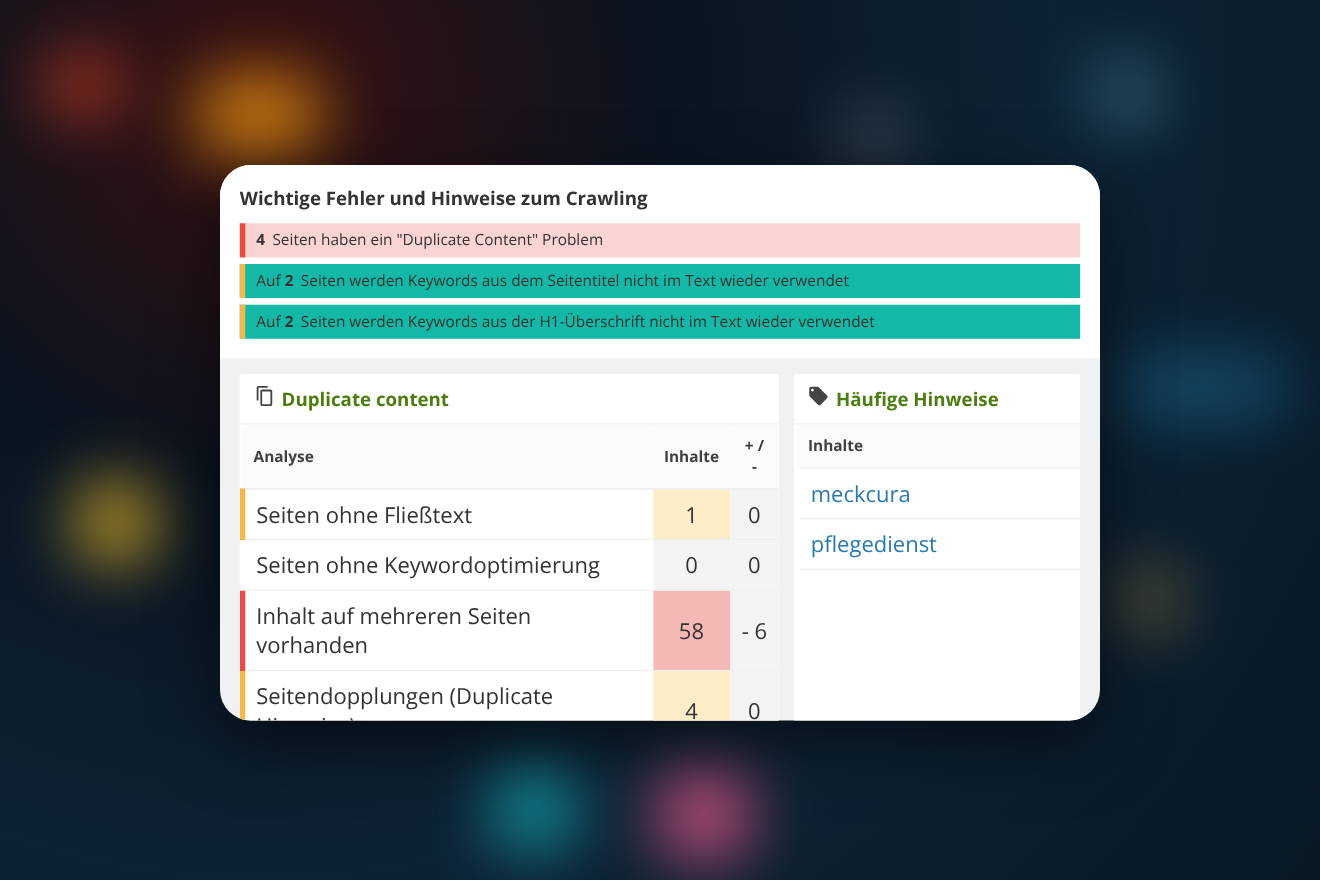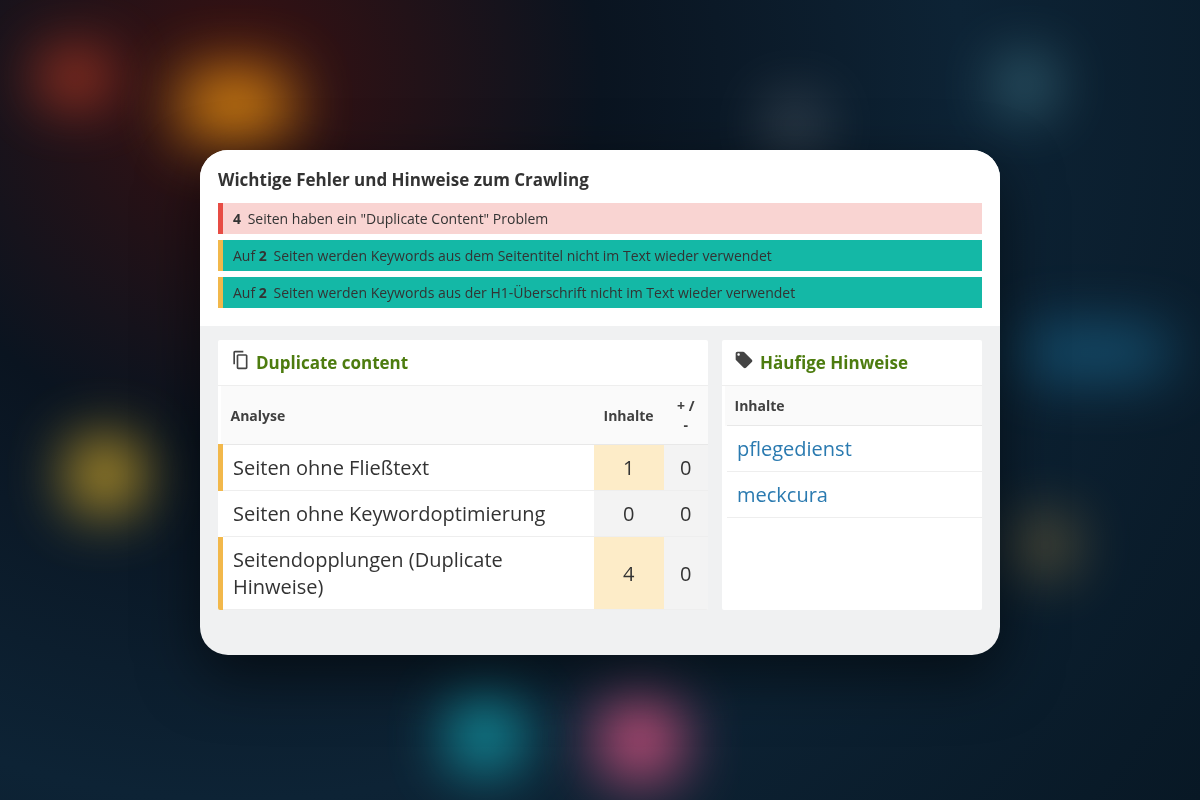--- a/index.html
+++ b/index.html
@@ -121,20 +121,25 @@
           <tr class="warn">
             <td>Seiten ohne Fließtext</td>
             <td class="center num-warn">1</td>
             <td class="center delta">0</td>
           </tr>
           <tr>
             <td>Seiten ohne Keywordoptimierung</td>
             <td class="center delta">0</td>
             <td class="center delta">0</td>
           </tr>
+          <tr class="err">
+            <td>Inhalt auf mehreren Seiten vorhanden</td>
+            <td class="center num-err">58</td>
+            <td class="center delta">- 6</td>
+          </tr>
           <tr class="warn">
             <td>Seitendopplungen (Duplicate Hinweise)</td>
             <td class="center num-warn">4</td>
             <td class="center delta">0</td>
           </tr>
         </tbody>
       </table>
     </div>
 
     <div class="panel">
@@ -147,23 +152,23 @@
         <span>Häufige Hinweise</span>
       </div>
       <table>
         <thead>
           <tr>
               <th>Inhalte</th>
             </tr>
         </thead>
         <tbody>
           <tr>
-            <td><a href="#" class="kw-link">pflegedienst</a></td>
+            <td><a href="#" class="kw-link">meckcura</a></td>
           </tr>
           <tr>
-            <td><a href="#" class="kw-link">meckcura</a></td>
+            <td><a href="#" class="kw-link">pflegedienst</a></td>
           </tr>
         </tbody>
       </table>
     </div>
   </div>
 
 </div>
 
 </body></html>

